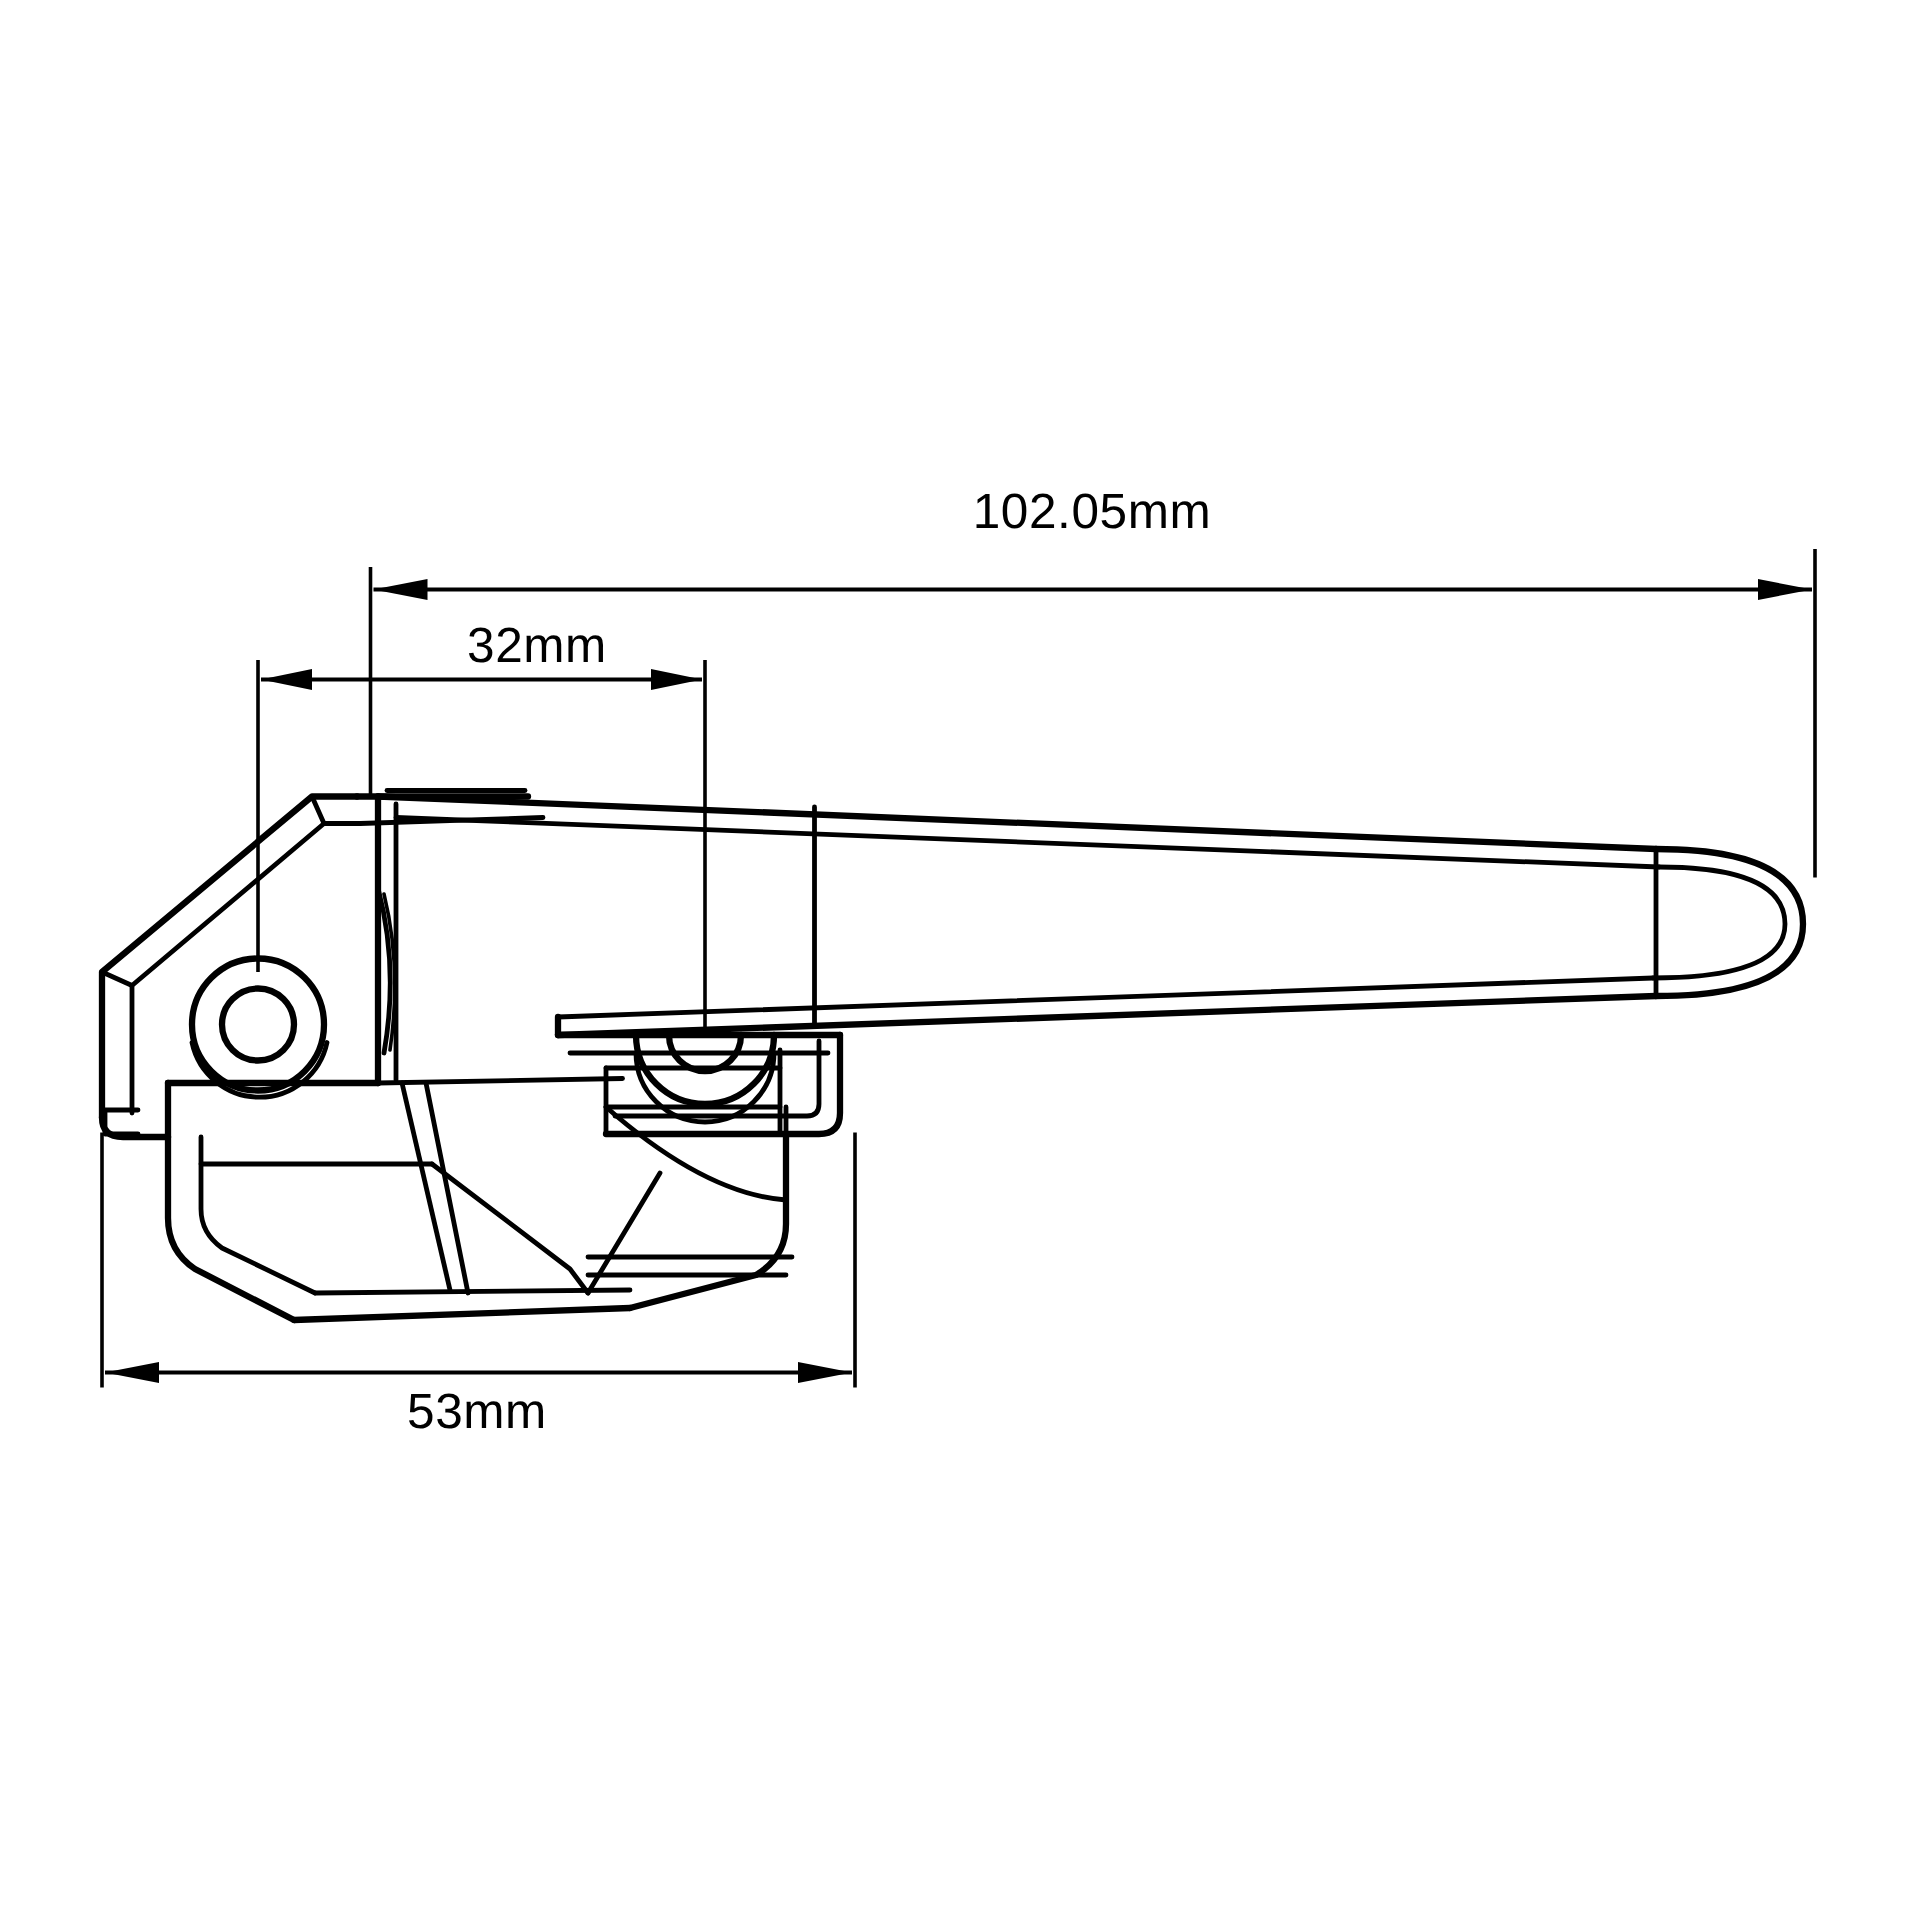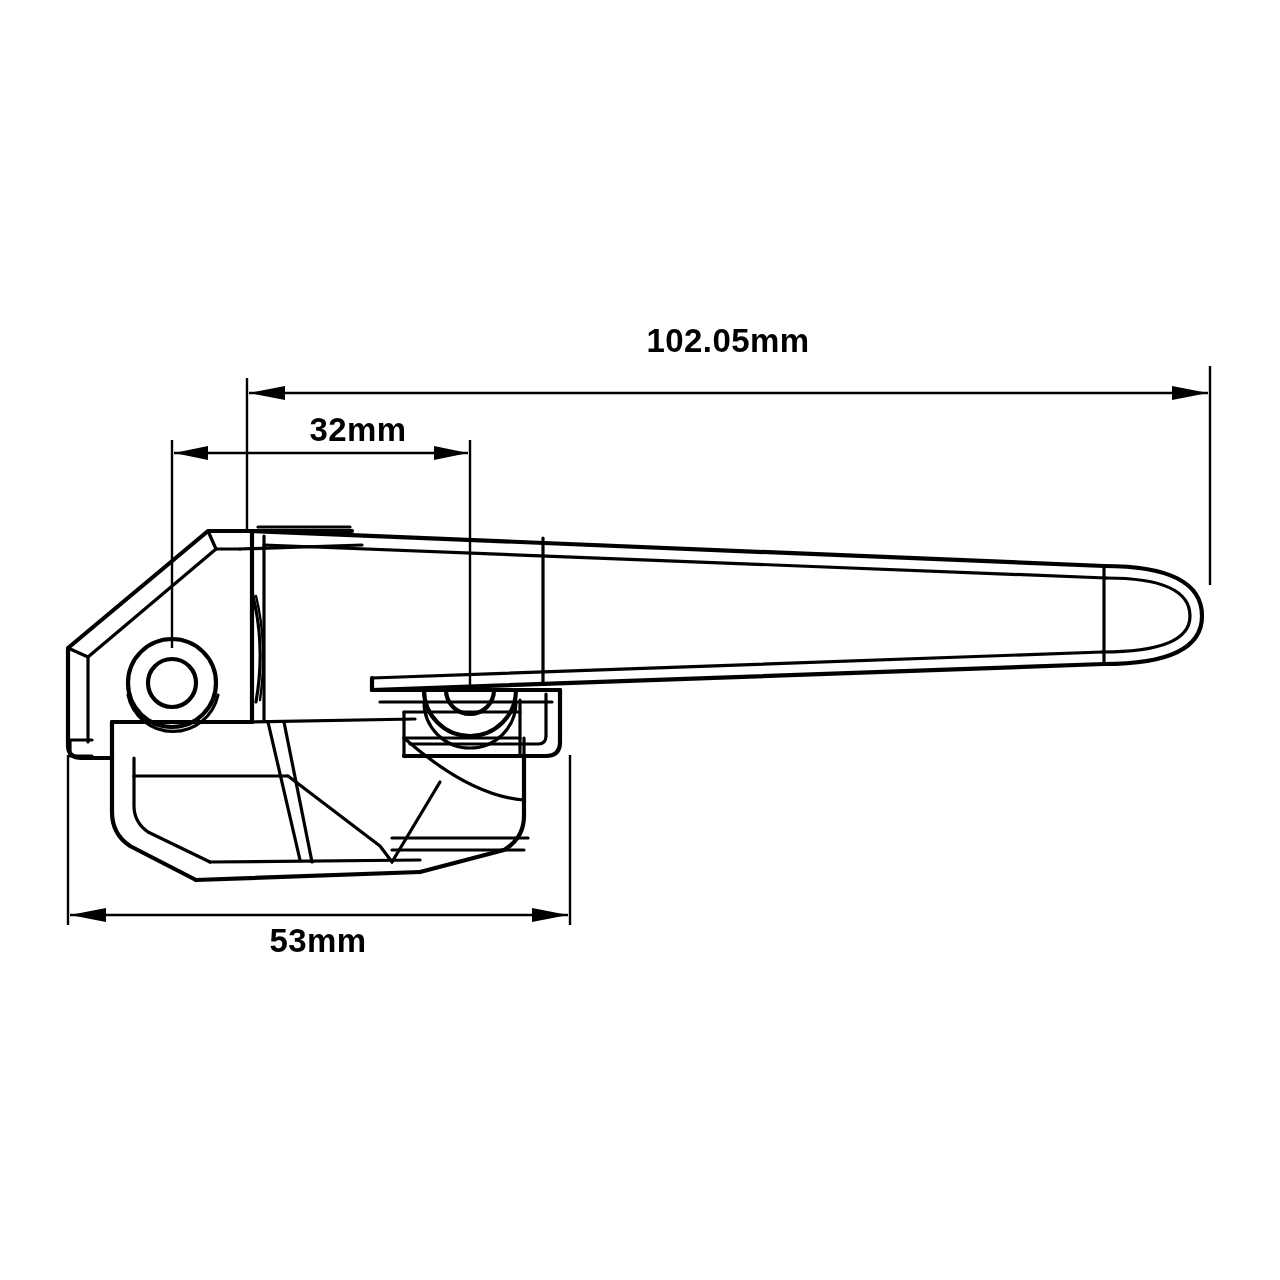--- a/index.html
+++ b/index.html
@@ -12,21 +12,20 @@
     width: 1280px;
     height: 1280px;
     overflow: hidden;
     font-family: "Liberation Sans", sans-serif;
   }
   #drawing-root {
     position: relative;
     width: 1280px;
     height: 1280px;
     background: #ffffff;
-    font-weight: bold;
   }
   svg#drawing-svg {
     display: block;
     width: 1280px;
     height: 1280px;
     background: #ffffff;
   }
   .part-line {
     fill: none;
     stroke: #000000;

